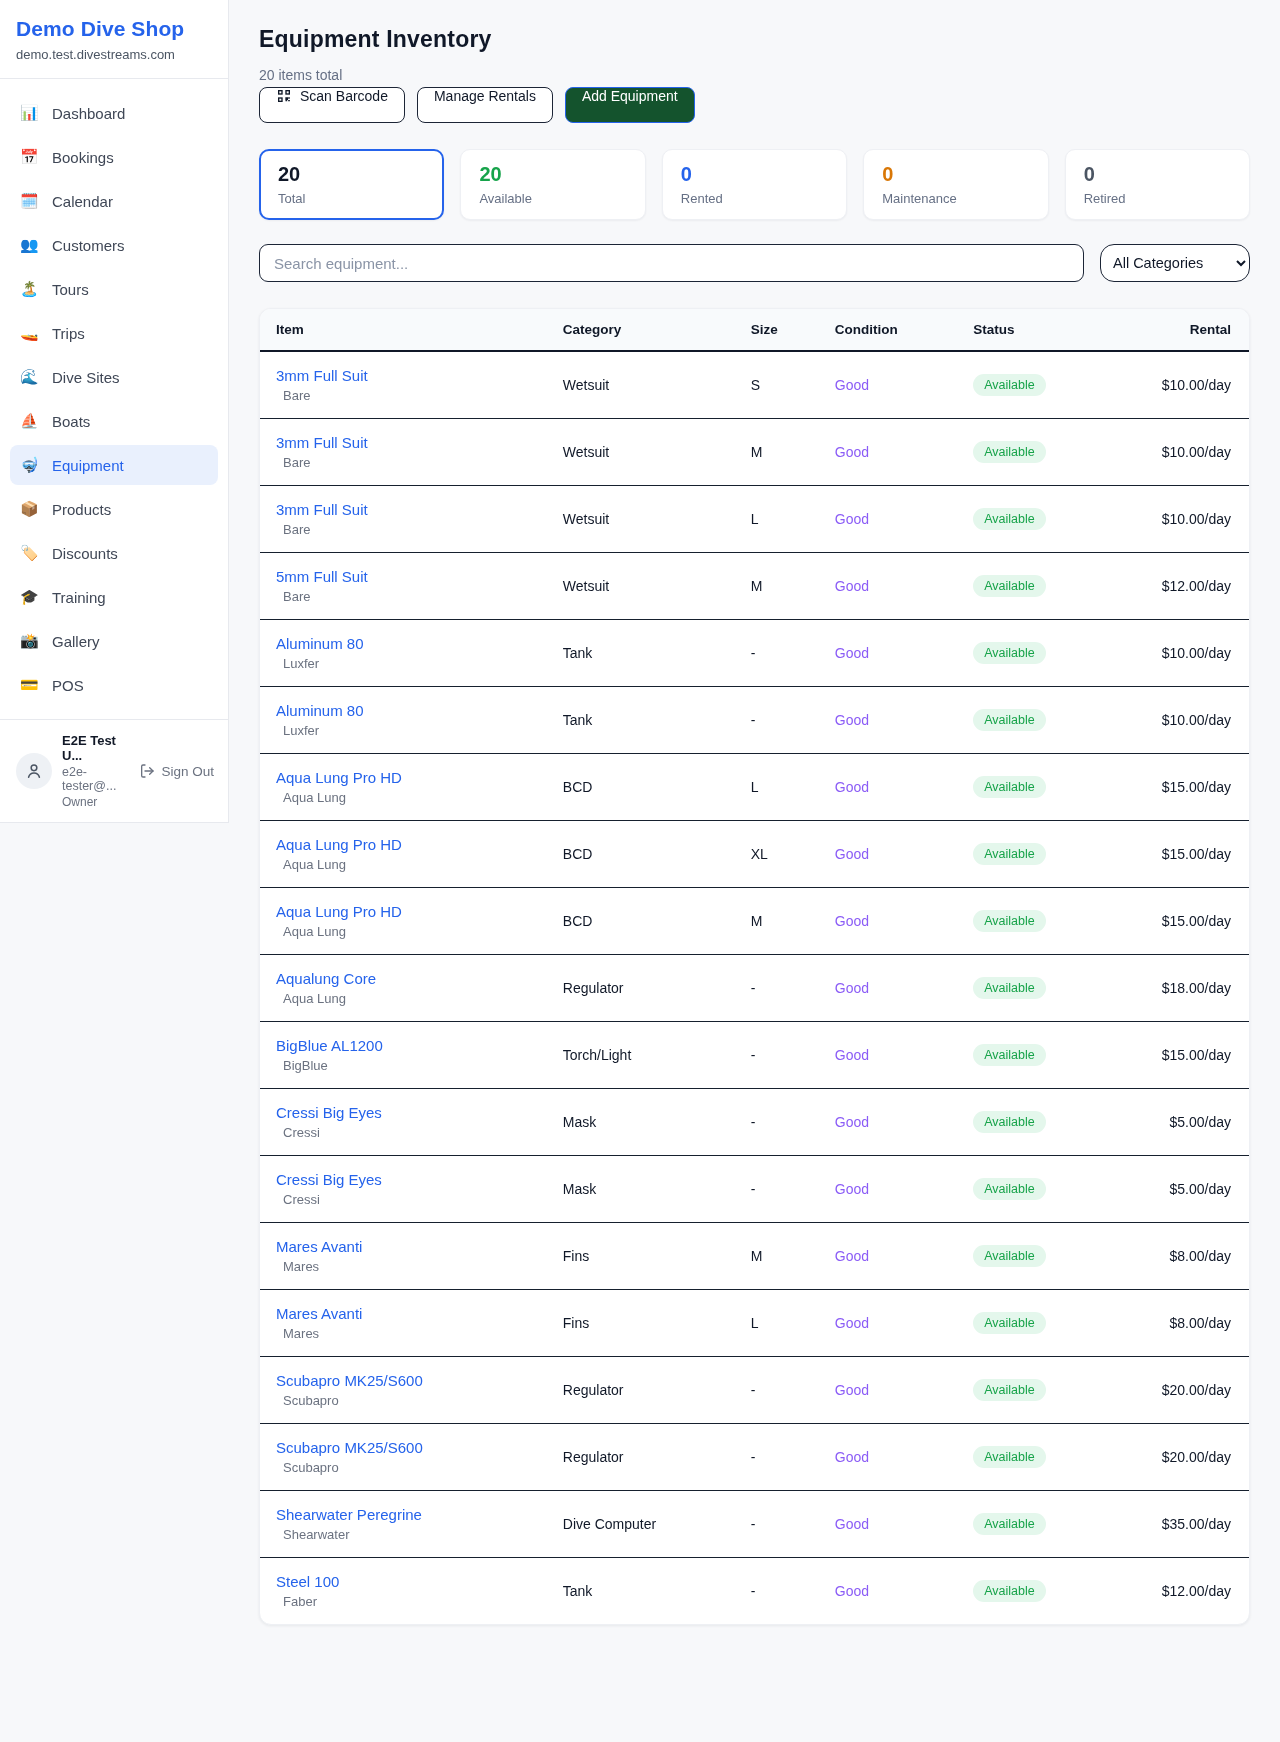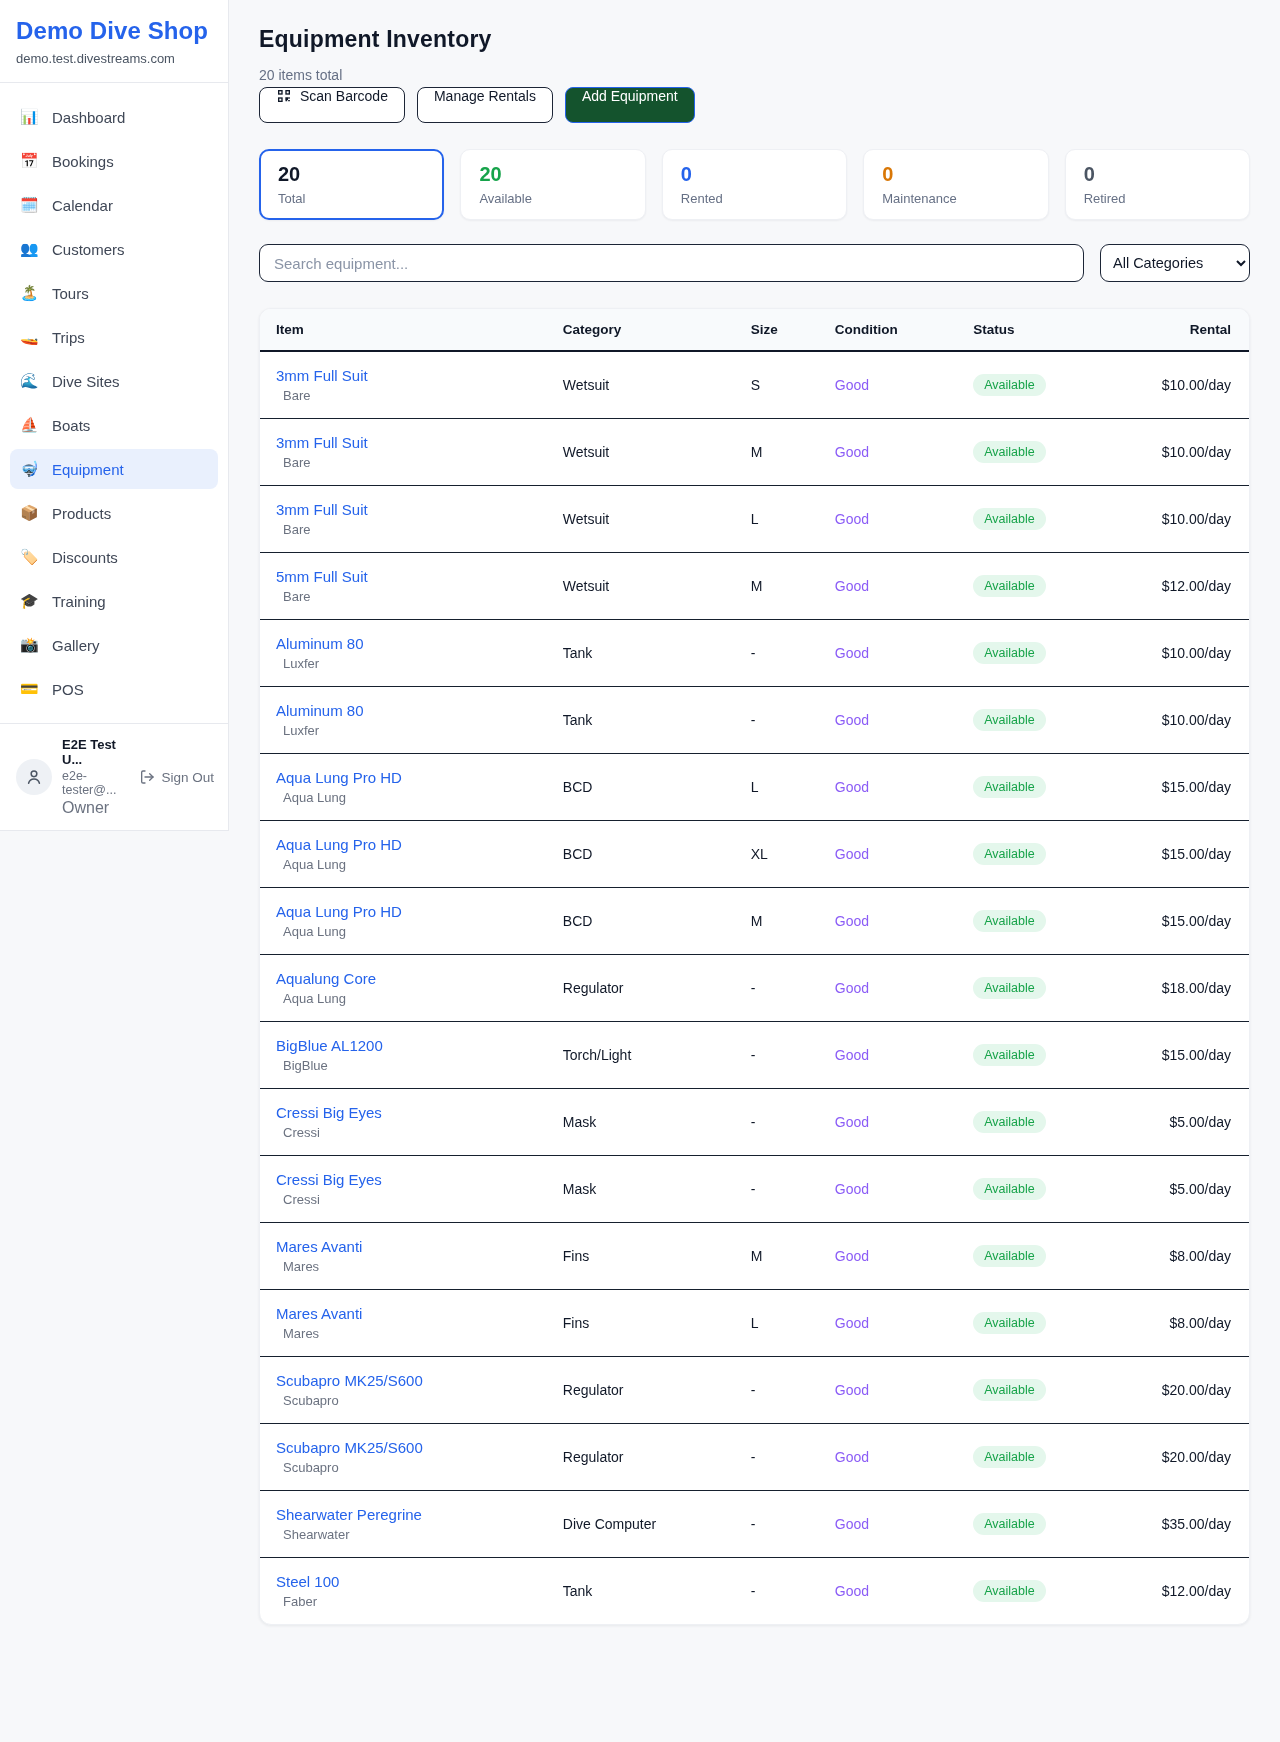--- a/index.html
+++ b/index.html
@@ -13,21 +13,21 @@
     overflow:hidden;
   }
   
   .sidebar {
     width:229px; min-width:229px;
     background:#ffffff;
     border-right:1px solid #e7e9ee;
     border-bottom:1px solid #e7e9ee;
   }
   .sb-head { padding:17px 16px 16px; border-bottom:1px solid #e7e9ee; }
-  .sb-title { color:#2563eb; font-size:24px; font-weight:800; letter-spacing:.1px; }
+  .sb-title { color:#2563eb; font-size:21px; font-weight:800; letter-spacing:.1px; }
   .sb-sub { color:#4b5563; font-size:13px; margin-top:6px; }
   .sb-nav { padding:14px 10px 10px; }
   .nav-item {
     display:flex; align-items:center; gap:12px;
     height:40px; margin-bottom:4px;
     padding:0 10px; border-radius:8px; cursor:pointer;
   }
   .nav-icon { width:20px; font-size:15px; text-align:center; }
   .nav-label { font-size:15px; color:#3f4756; }
   .nav-item.active { background:#e9f0fd; }
@@ -38,21 +38,21 @@
     display:flex; align-items:center; gap:10px;
   }
   .avatar {
     width:36px; height:36px; min-width:36px; border-radius:50%;
     background:#eef1f5; color:#4b5563;
     display:flex; align-items:center; justify-content:center;
   }
   .u-meta { flex:1; min-width:0; }
   .u-name { font-size:13px; font-weight:700; color:#111827; }
   .u-email { font-size:12.5px; color:#6b7280; margin-top:2px; }
-  .u-role { font-size:16px; color:#6b7280; margin-top:2px; }
+  .u-role { font-size:12px; color:#6b7280; margin-top:2px; }
   .signout {
     display:flex; align-items:center; gap:6px;
     color:#6b7280; font-size:13.5px; white-space:nowrap;
     background:none; border:none; cursor:pointer;
     font-family:"Liberation Sans", sans-serif;
   }
   
   .main { flex:1; padding:26px 30px 34px; }
   .page-head { display:flex; justify-content:space-between; align-items:flex-start;flex-direction:column; }
   .page-title { font-size:23px; font-weight:800; color:#101828; letter-spacing:.2px; }
@@ -77,21 +77,21 @@
   .stat-label { font-size:13px; color:#667085; margin-top:5px; }
   
   .filters { display:flex; gap:16px; margin-top:24px; }
   .search-input {
     flex:1; height:38px; border:1.5px solid #1c2536; border-radius:9px;
     padding:0 14px; font-size:15px; color:#101828; background:#fff;
     font-family:"Liberation Sans", sans-serif;
   }
   .search-input::placeholder { color:#8a94a6; }
   .cat-select {
-    width:150px; height:38px; border:1.5px solid #1c2536; border-radius:9px;
+    width:150px; height:38px; border:1.5px solid #1c2536; border-radius:14px;
     background:#fff; font-size:14.5px; color:#101828; padding:0 8px;
     font-family:"Liberation Sans", sans-serif; cursor:pointer;
   }
   
   .table-card {
     margin-top:26px; background:#fff; border-radius:12px;
     border:1px solid #eef0f4; box-shadow:0 1px 3px rgba(16,24,40,.07);
     overflow:hidden;
   }
   table { width:100%; border-collapse:collapse; }

